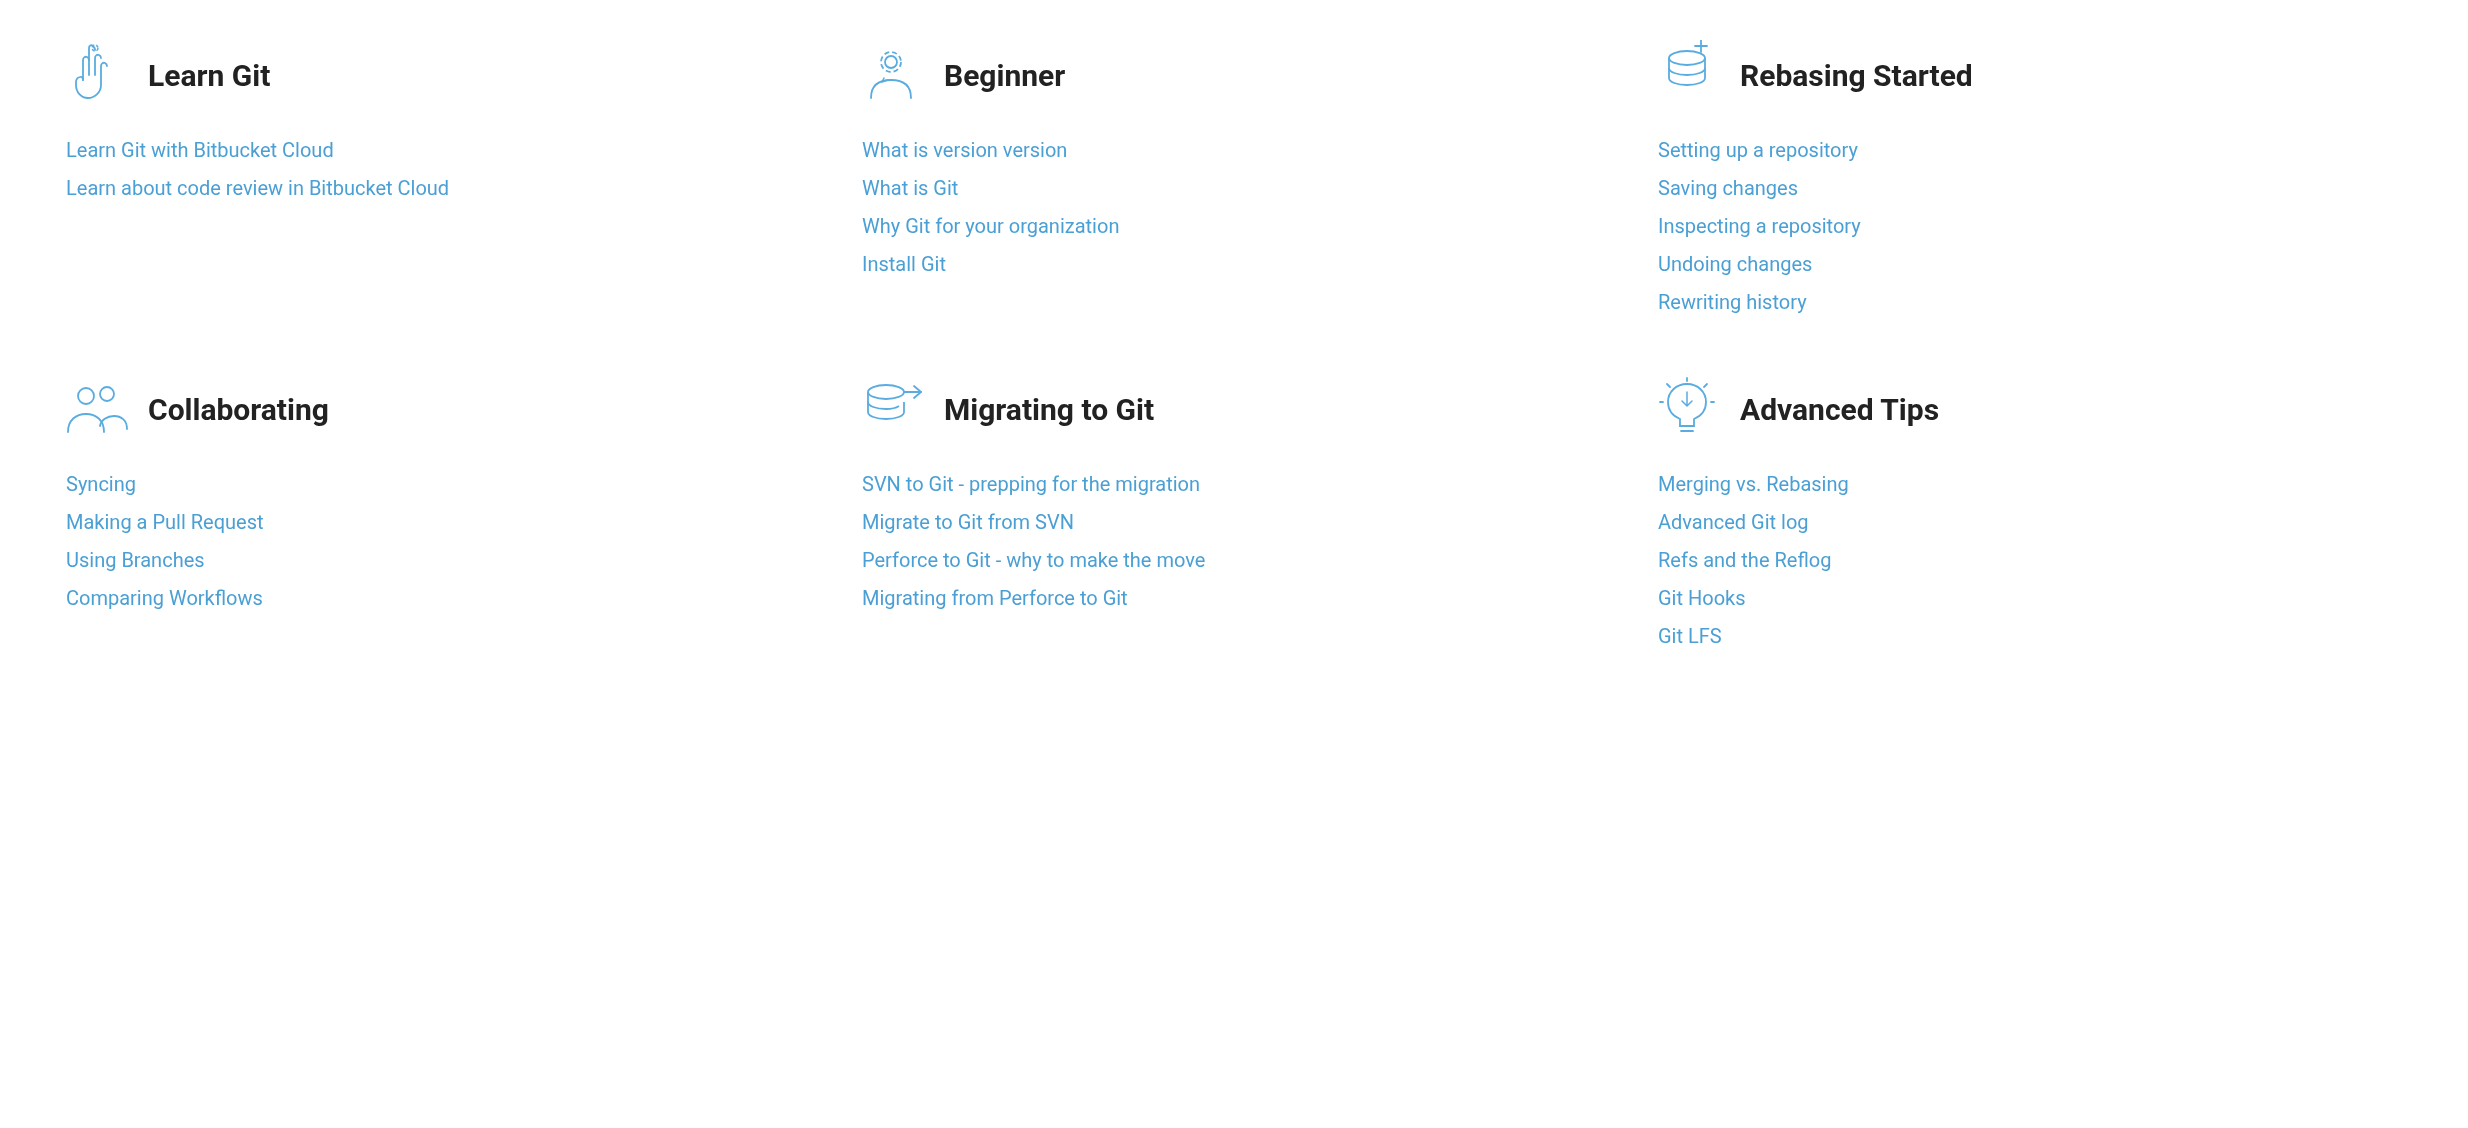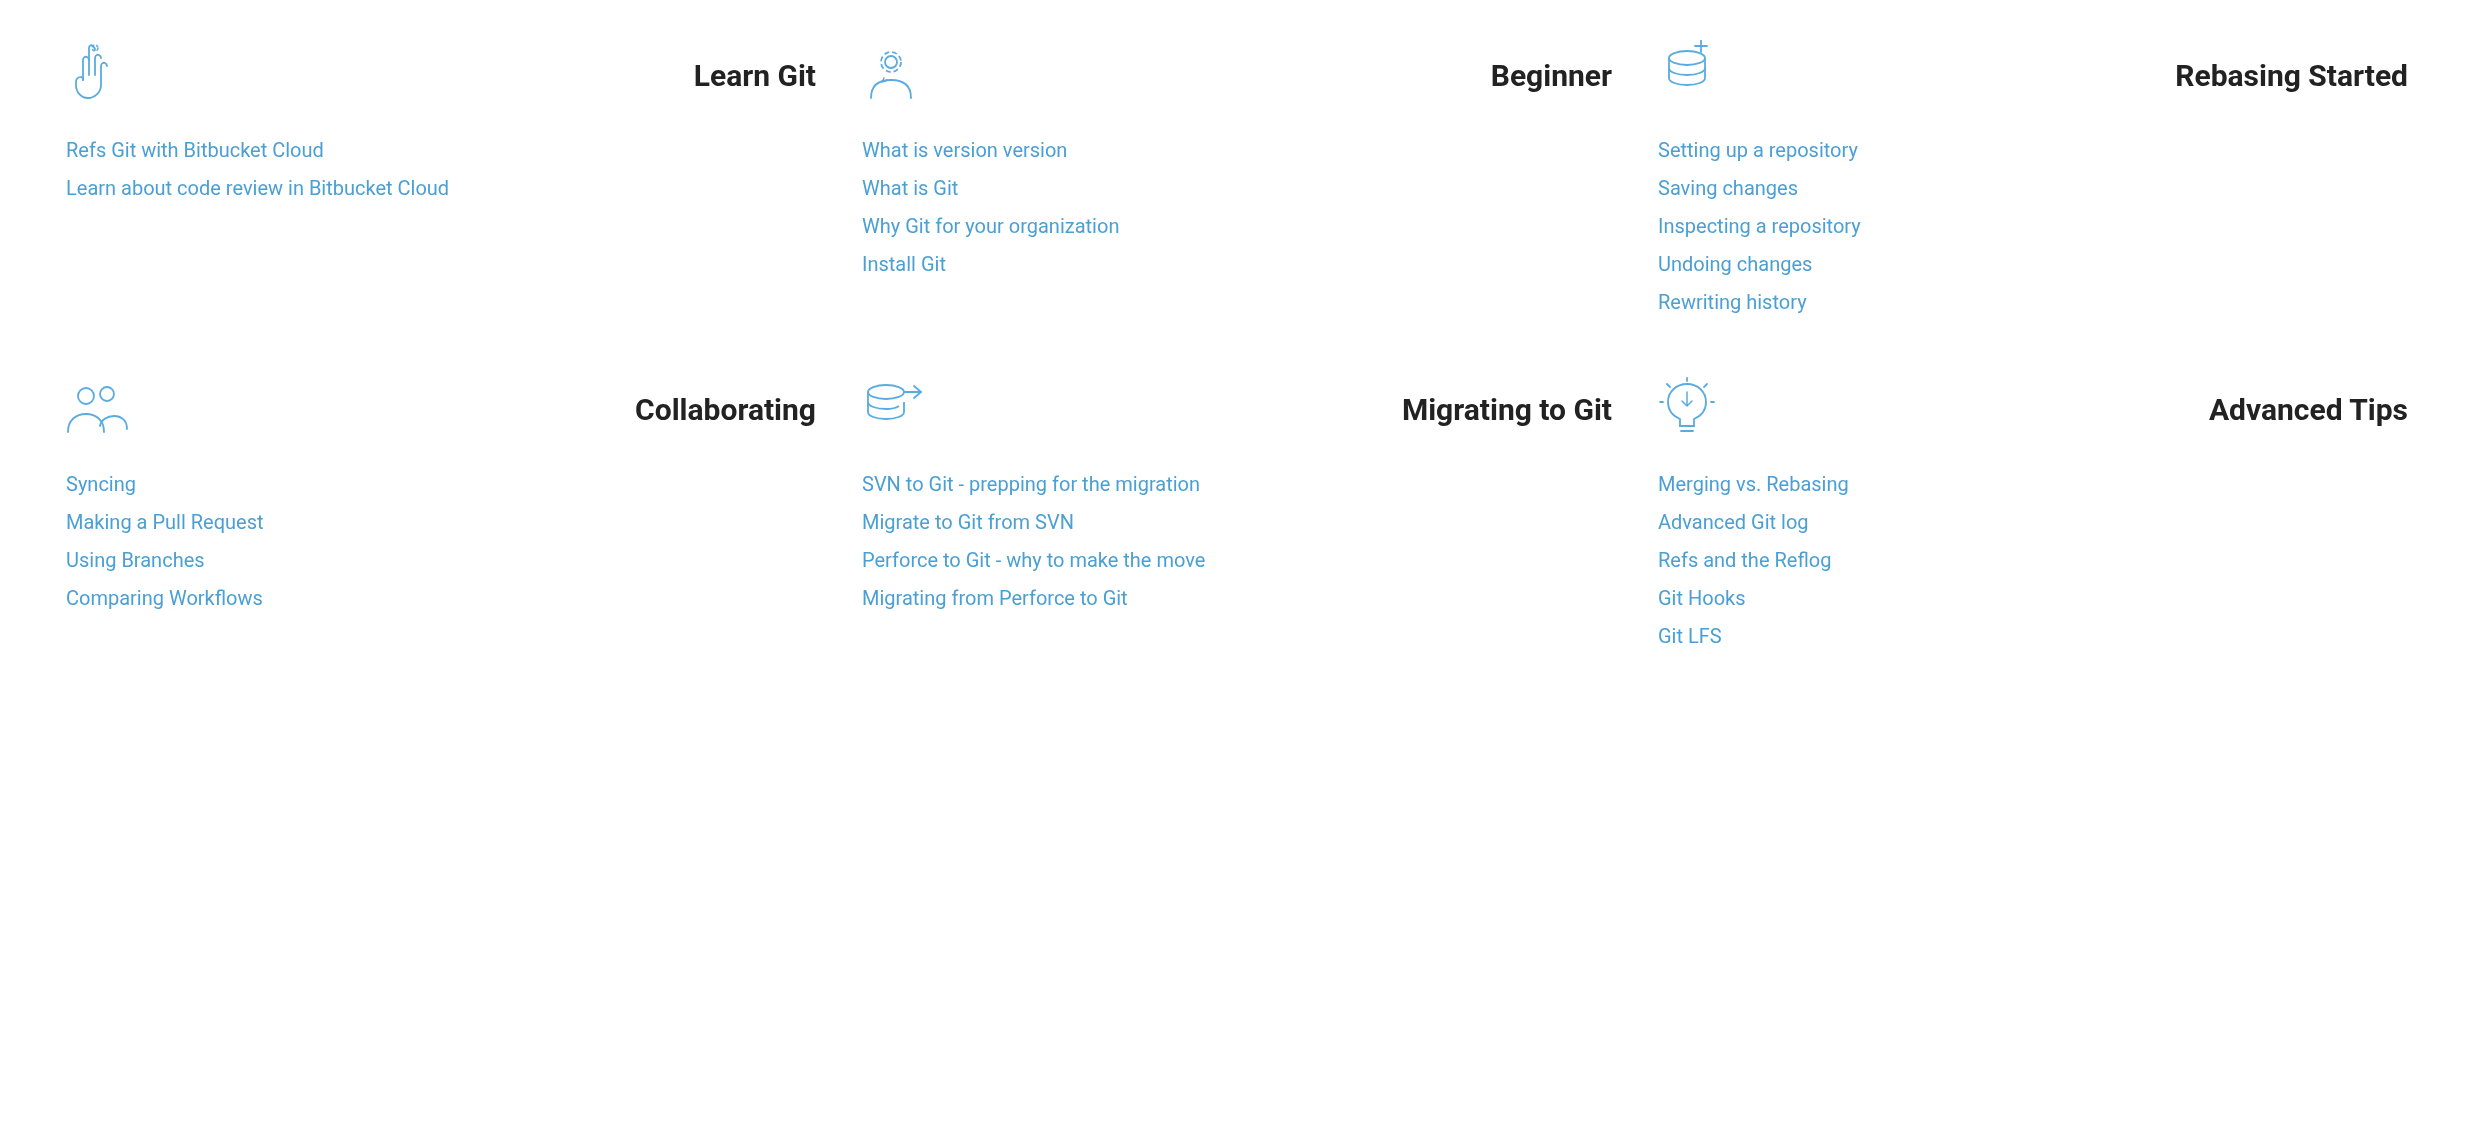--- a/index.html
+++ b/index.html
@@ -17,21 +17,20 @@
     }
     .section {
       display: flex;
       flex-direction: column;
     }
     .section-header {
       display: flex;
       align-items: center;
       gap: 18px;
       margin-bottom: 28px;
-      justify-content: space-between;
     }
     .section-icon {
       width: 70px;
       height: 70px;
       flex-shrink: 0;
     }
     .section-title {
       font-size: 30px;
       font-weight: 700;
       color: #222;
@@ -58,21 +57,21 @@
         <div class="section-icon"><svg viewBox="0 0 70 70" fill="none" xmlns="http://www.w3.org/2000/svg">
       <path d="M35 10 C35 10 35 8 33 6 C31 4 29 6 29 8 L29 35" stroke="#5aace0" stroke-width="1.8" fill="none" stroke-linecap="round"></path>
       <path d="M29 20 C29 20 29 18 27 17 C25 16 23 18 23 20 L23 40" stroke="#5aace0" stroke-width="1.8" fill="none" stroke-linecap="round"></path>
       <path d="M41 18 C41 18 41 16 39 15 C37 14 35 16 35 18 L35 35" stroke="#5aace0" stroke-width="1.8" fill="none" stroke-linecap="round"></path>
       <path d="M47 26 C47 26 47 24 45 23 C43 22 41 24 41 26 L41 45 C41 52 35 58 28 58 C21 58 16 52 16 45 L16 42 C16 42 16 38 20 37 C23 36 23 40 23 40" stroke="#5aace0" stroke-width="1.8" fill="none" stroke-linecap="round" stroke-linejoin="round"></path>
       <circle cx="35" cy="8" r="3" stroke="#5aace0" stroke-width="1.5" fill="none" stroke-dasharray="3 2"></circle>
     </svg></div>
         <span class="section-title">Learn Git</span>
       </div>
       <div class="section-links">
-        <a class="section-link" href="#">Refs Git with Bitbucket Cloud</a>
+        <a class="section-link" href="#">Learn Git with Bitbucket Cloud</a>
         <a class="section-link" href="#">Learn about code review in Bitbucket Cloud</a>
       </div>
     </div>
     <div class="section">
       <div class="section-header">
         <div class="section-icon"><svg viewBox="0 0 70 70" fill="none" xmlns="http://www.w3.org/2000/svg">
       <circle cx="35" cy="22" r="10" stroke="#5aace0" stroke-width="1.8" stroke-dasharray="5 3" fill="none"></circle>
       <circle cx="35" cy="22" r="6" stroke="#5aace0" stroke-width="1.8" fill="none"></circle>
       <path d="M15 58 C15 46 22 40 35 40 C48 40 55 46 55 58" stroke="#5aace0" stroke-width="1.8" fill="none" stroke-linecap="round"></path>
       <path d="M28 38 L26 42 L32 40" stroke="#5aace0" stroke-width="1.5" fill="none" stroke-linecap="round" stroke-linejoin="round"></path>

